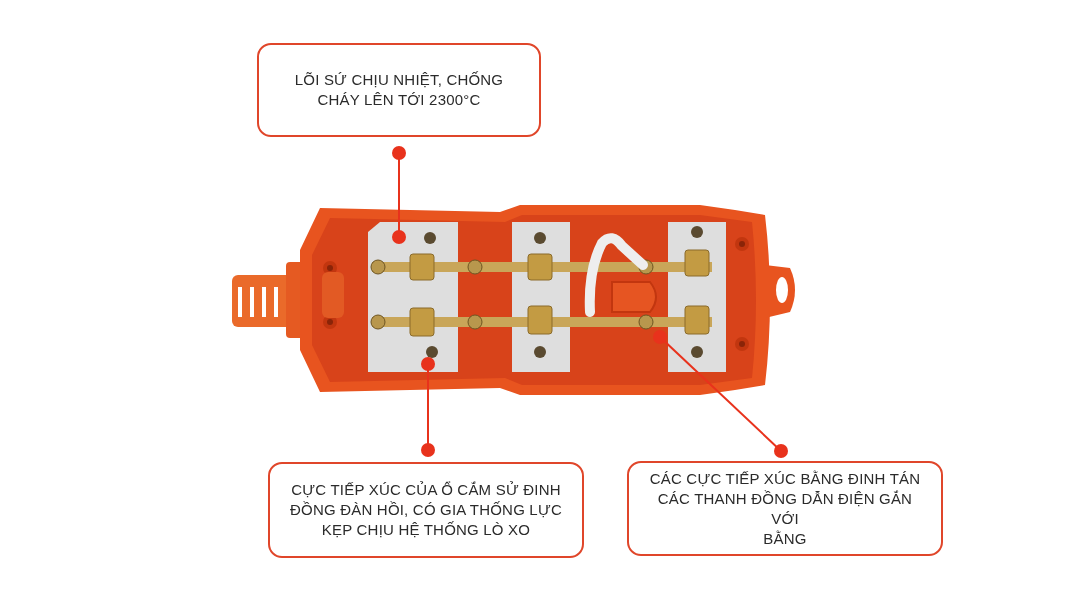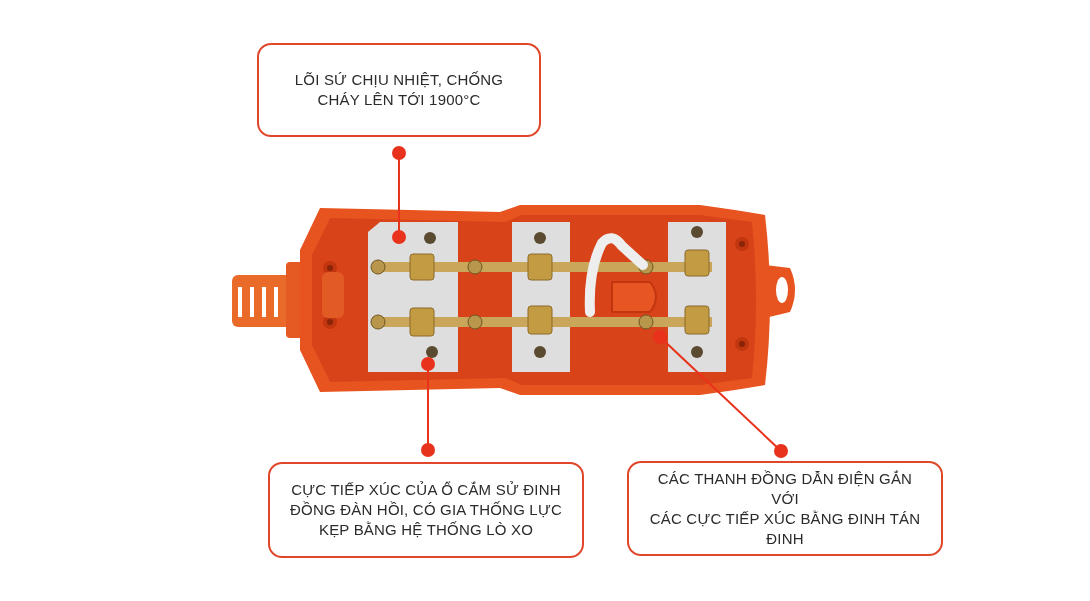--- a/index.html
+++ b/index.html
@@ -107,31 +107,31 @@
 
     <line x1="660" y1="337" x2="781" y2="451"></line>
     <circle cx="660" cy="337" r="7" stroke="none"></circle>
     <circle cx="781" cy="451" r="7" stroke="none"></circle>
   </g>
 </svg>
 
 <div class="callout" id="c1">
   <div>
     <span>LÕI SỨ CHỊU NHIỆT, CHỐNG</span>
-    <span>CHÁY LÊN TỚI 1900°C</span>
+    <span>CHÁY LÊN TỚI 2300°C</span>
   </div>
 </div>
 
 <div class="callout" id="c2">
   <div>
     <span>CỰC TIẾP XÚC CỦA Ổ CẮM SỬ ĐINH</span>
     <span>ĐỒNG ĐÀN HỒI, CÓ GIA THỐNG LỰC</span>
-    <span>KẸP BẰNG HỆ THỐNG LÒ XO</span>
+    <span>KẸP CHỊU HỆ THỐNG LÒ XO</span>
   </div>
 </div>
 
 <div class="callout" id="c3">
   <div>
+    <span>CÁC CỰC TIẾP XÚC BẰNG ĐINH TÁN</span>
     <span>CÁC THANH ĐỒNG DẪN ĐIỆN GẮN VỚI</span>
-    <span>CÁC CỰC TIẾP XÚC BẰNG ĐINH TÁN</span>
-    <span>ĐINH</span>
+    <span>BẰNG</span>
   </div>
 </div>
 
 </body></html>

